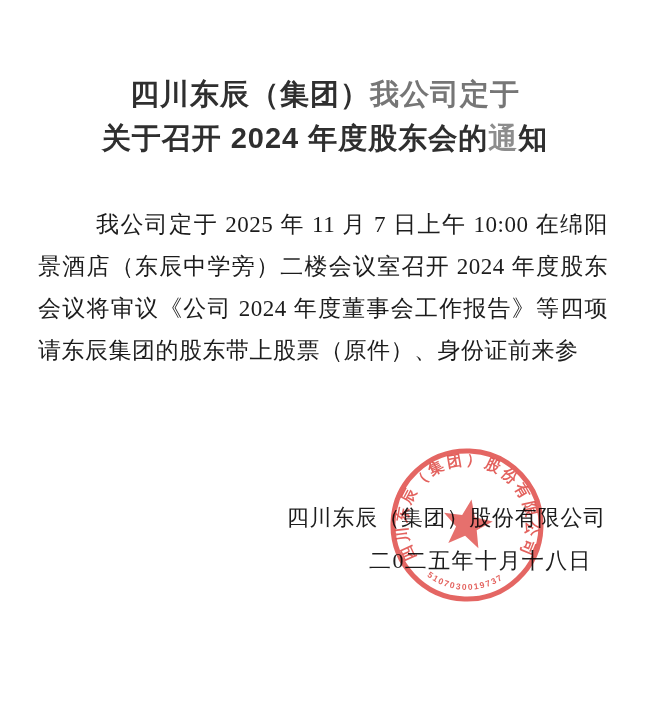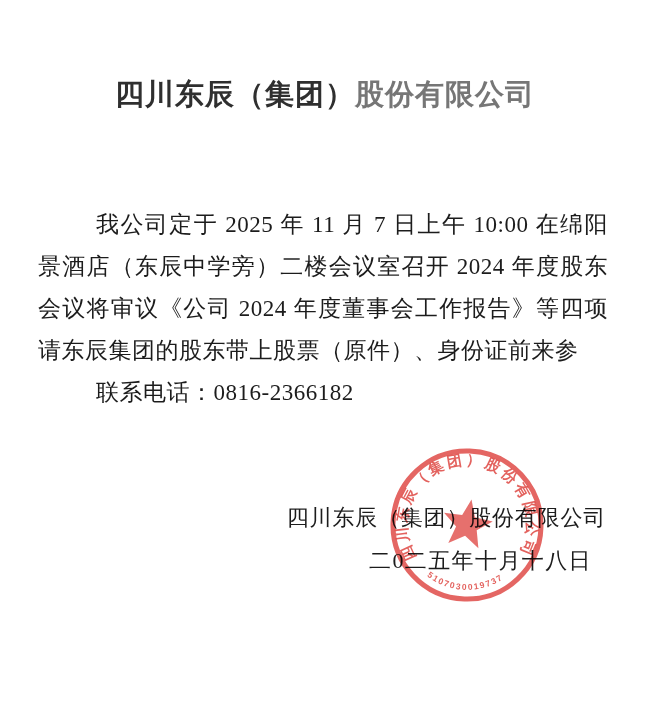--- a/index.html
+++ b/index.html
@@ -84,32 +84,32 @@
     font-weight: bold;
   }
 </style>
 </head>
 <body>
 
 <div class="page">
 
   <div class="title-block">
     <div>
-      <span class="t-dark">四川东辰（集团）</span><span class="t-light">股份有限公司</span>
+      <span class="t-dark">四川东辰（集团）</span><span class="t-light">我公司定于</span>
+    </div>
+    <div>
+      <span class="t-dark">关于召开 2024 年度股东会的</span><span class="t-mid">通</span><span class="t-dark">知</span>
     </div>
   </div>
 
   <div class="body-block">
     <div class="body-line justified indent">我公司定于 2025 年 11 月 7 日上午 10:00 在绵阳半山亦</div>
     <div class="body-line justified">景酒店（东辰中学旁）二楼会议室召开 2024 年度股东会，</div>
     <div class="body-line justified">会议将审议《公司 2024 年度董事会工作报告》等四项议案，</div>
     <div class="body-line last">请东辰集团的股东带上股票（原件）、身份证前来参加。</div>
-    <div class="contact-line">
-      <span>联系电话：</span><span>0816-2366182</span>
-    </div>
   </div>
 
   <div class="signature-block">
     <div class="sig-company">四川东辰（集团）股份有限公司</div>
     <div class="sig-date">二0二五年十月十八日</div>
   </div>
 
   <svg class="seal" viewBox="-85 -85 170 170" xmlns="http://www.w3.org/2000/svg">
     <defs>
       <path id="seal-arc-top" d="M -51.96,30 A 60,60 0 1 1 51.96,30" fill="none"></path>

